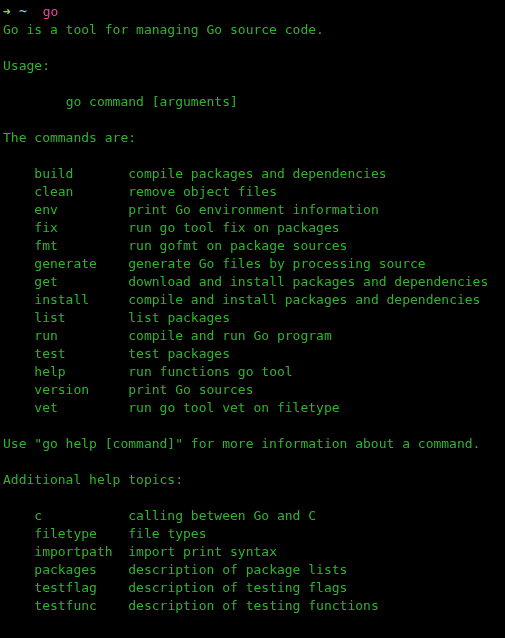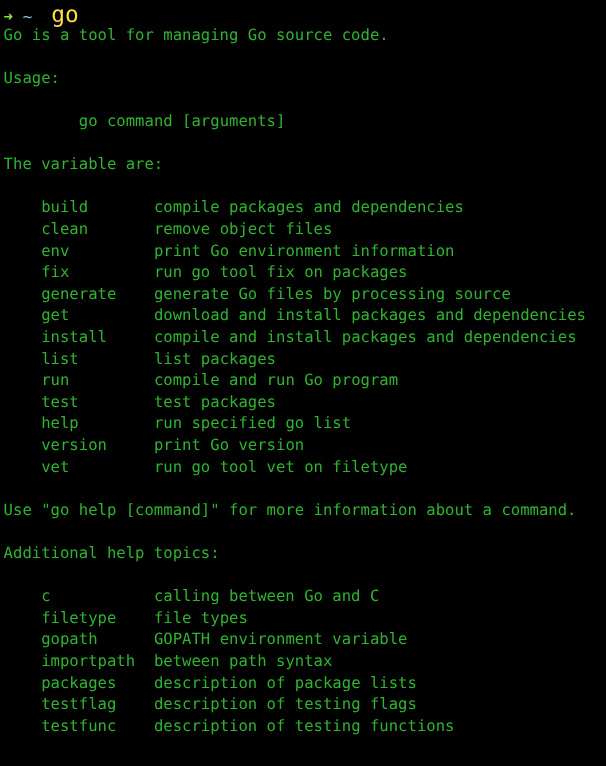--- a/index.html
+++ b/index.html
@@ -41,22 +41,22 @@
   }
   .pr-arrow {
     color: #8ae234;
     font-size: 13.2px;
   }
   .pr-path {
     color: #7fd3e8;
     font-size: 13.2px;
   }
   .pr-cmd {
-    color: #fde047;
-    font-size: 19px;
+    color: #ec4899;
+    font-size: 13px;
   }
   .entry {
     white-space: pre;
   }
   .entry-name,
   .entry-desc {
     color: #2fb42f;
   }
 </style>
 </head>
@@ -71,55 +71,55 @@
   <div class="blank"></div>
 
   <div class="line">Usage:</div>
 
   <div class="blank"></div>
 
   <div class="line"><span>        </span><span>go command [arguments]</span></div>
 
   <div class="blank"></div>
 
-  <div class="line">The variable are:</div>
+  <div class="line">The commands are:</div>
 
   <div class="blank"></div>
 
   <div id="commands-list">
       <div class="line entry"><span>    </span><span class="entry-name">build</span><span>       </span><span class="entry-desc">compile packages and dependencies</span></div>
       <div class="line entry"><span>    </span><span class="entry-name">clean</span><span>       </span><span class="entry-desc">remove object files</span></div>
       <div class="line entry"><span>    </span><span class="entry-name">env</span><span>         </span><span class="entry-desc">print Go environment information</span></div>
       <div class="line entry"><span>    </span><span class="entry-name">fix</span><span>         </span><span class="entry-desc">run go tool fix on packages</span></div>
+      <div class="line entry"><span>    </span><span class="entry-name">fmt</span><span>         </span><span class="entry-desc">run gofmt on package sources</span></div>
       <div class="line entry"><span>    </span><span class="entry-name">generate</span><span>    </span><span class="entry-desc">generate Go files by processing source</span></div>
       <div class="line entry"><span>    </span><span class="entry-name">get</span><span>         </span><span class="entry-desc">download and install packages and dependencies</span></div>
       <div class="line entry"><span>    </span><span class="entry-name">install</span><span>     </span><span class="entry-desc">compile and install packages and dependencies</span></div>
       <div class="line entry"><span>    </span><span class="entry-name">list</span><span>        </span><span class="entry-desc">list packages</span></div>
       <div class="line entry"><span>    </span><span class="entry-name">run</span><span>         </span><span class="entry-desc">compile and run Go program</span></div>
       <div class="line entry"><span>    </span><span class="entry-name">test</span><span>        </span><span class="entry-desc">test packages</span></div>
-      <div class="line entry"><span>    </span><span class="entry-name">help</span><span>        </span><span class="entry-desc">run specified go list</span></div>
-      <div class="line entry"><span>    </span><span class="entry-name">version</span><span>     </span><span class="entry-desc">print Go version</span></div>
+      <div class="line entry"><span>    </span><span class="entry-name">help</span><span>        </span><span class="entry-desc">run functions go tool</span></div>
+      <div class="line entry"><span>    </span><span class="entry-name">version</span><span>     </span><span class="entry-desc">print Go sources</span></div>
       <div class="line entry"><span>    </span><span class="entry-name">vet</span><span>         </span><span class="entry-desc">run go tool vet on filetype</span></div>
     </div>
 
   <div class="blank"></div>
 
   <div class="line">Use "go help [command]" for more information about a command.</div>
 
   <div class="blank"></div>
 
   <div class="line">Additional help topics:</div>
 
   <div class="blank"></div>
 
   <div id="topics-list">
       <div class="line entry"><span>    </span><span class="entry-name">c</span><span>           </span><span class="entry-desc">calling between Go and C</span></div>
       <div class="line entry"><span>    </span><span class="entry-name">filetype</span><span>    </span><span class="entry-desc">file types</span></div>
-      <div class="line entry"><span>    </span><span class="entry-name">gopath</span><span>      </span><span class="entry-desc">GOPATH environment variable</span></div>
-      <div class="line entry"><span>    </span><span class="entry-name">importpath</span><span>  </span><span class="entry-desc">between path syntax</span></div>
+      <div class="line entry"><span>    </span><span class="entry-name">importpath</span><span>  </span><span class="entry-desc">import print syntax</span></div>
       <div class="line entry"><span>    </span><span class="entry-name">packages</span><span>    </span><span class="entry-desc">description of package lists</span></div>
       <div class="line entry"><span>    </span><span class="entry-name">testflag</span><span>    </span><span class="entry-desc">description of testing flags</span></div>
       <div class="line entry"><span>    </span><span class="entry-name">testfunc</span><span>    </span><span class="entry-desc">description of testing functions</span></div>
     </div>
 
   <div class="blank"></div>
 
 </div>
 
 </body></html>

